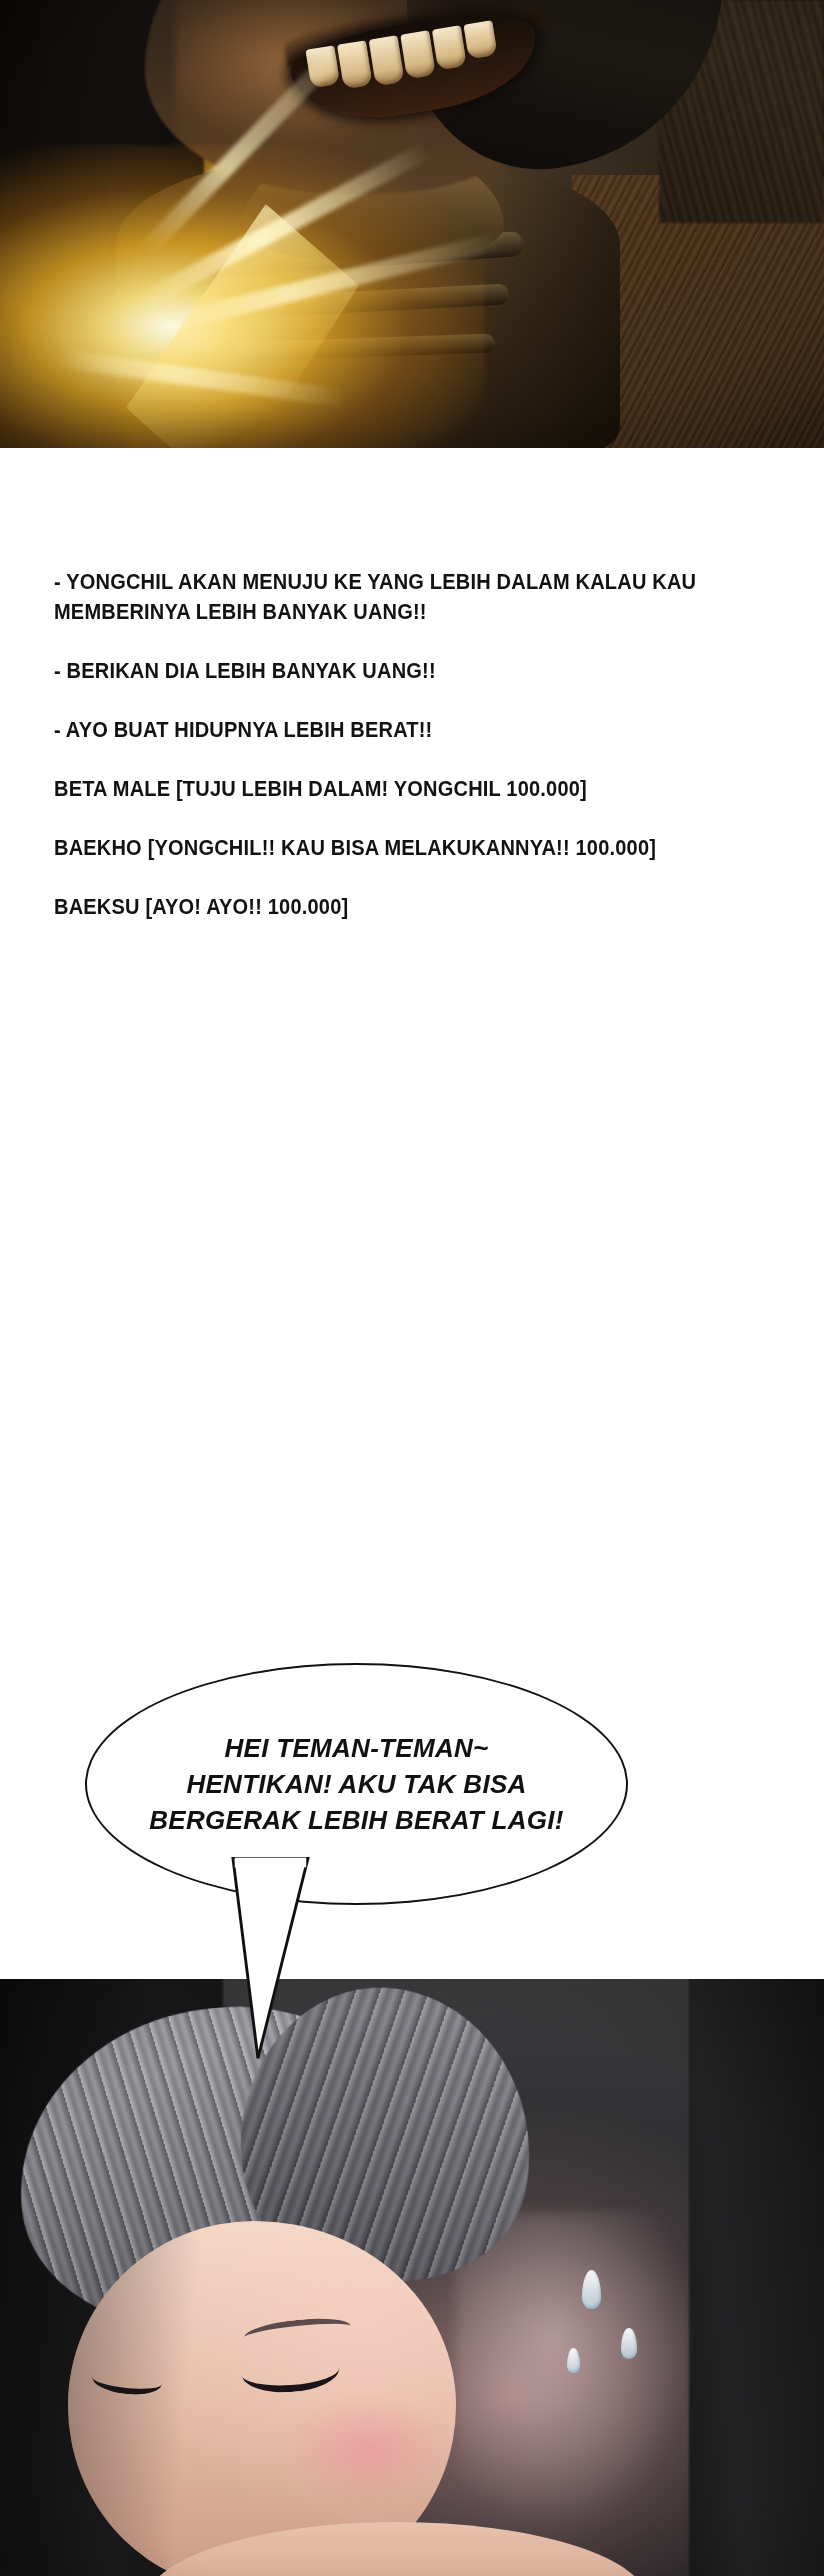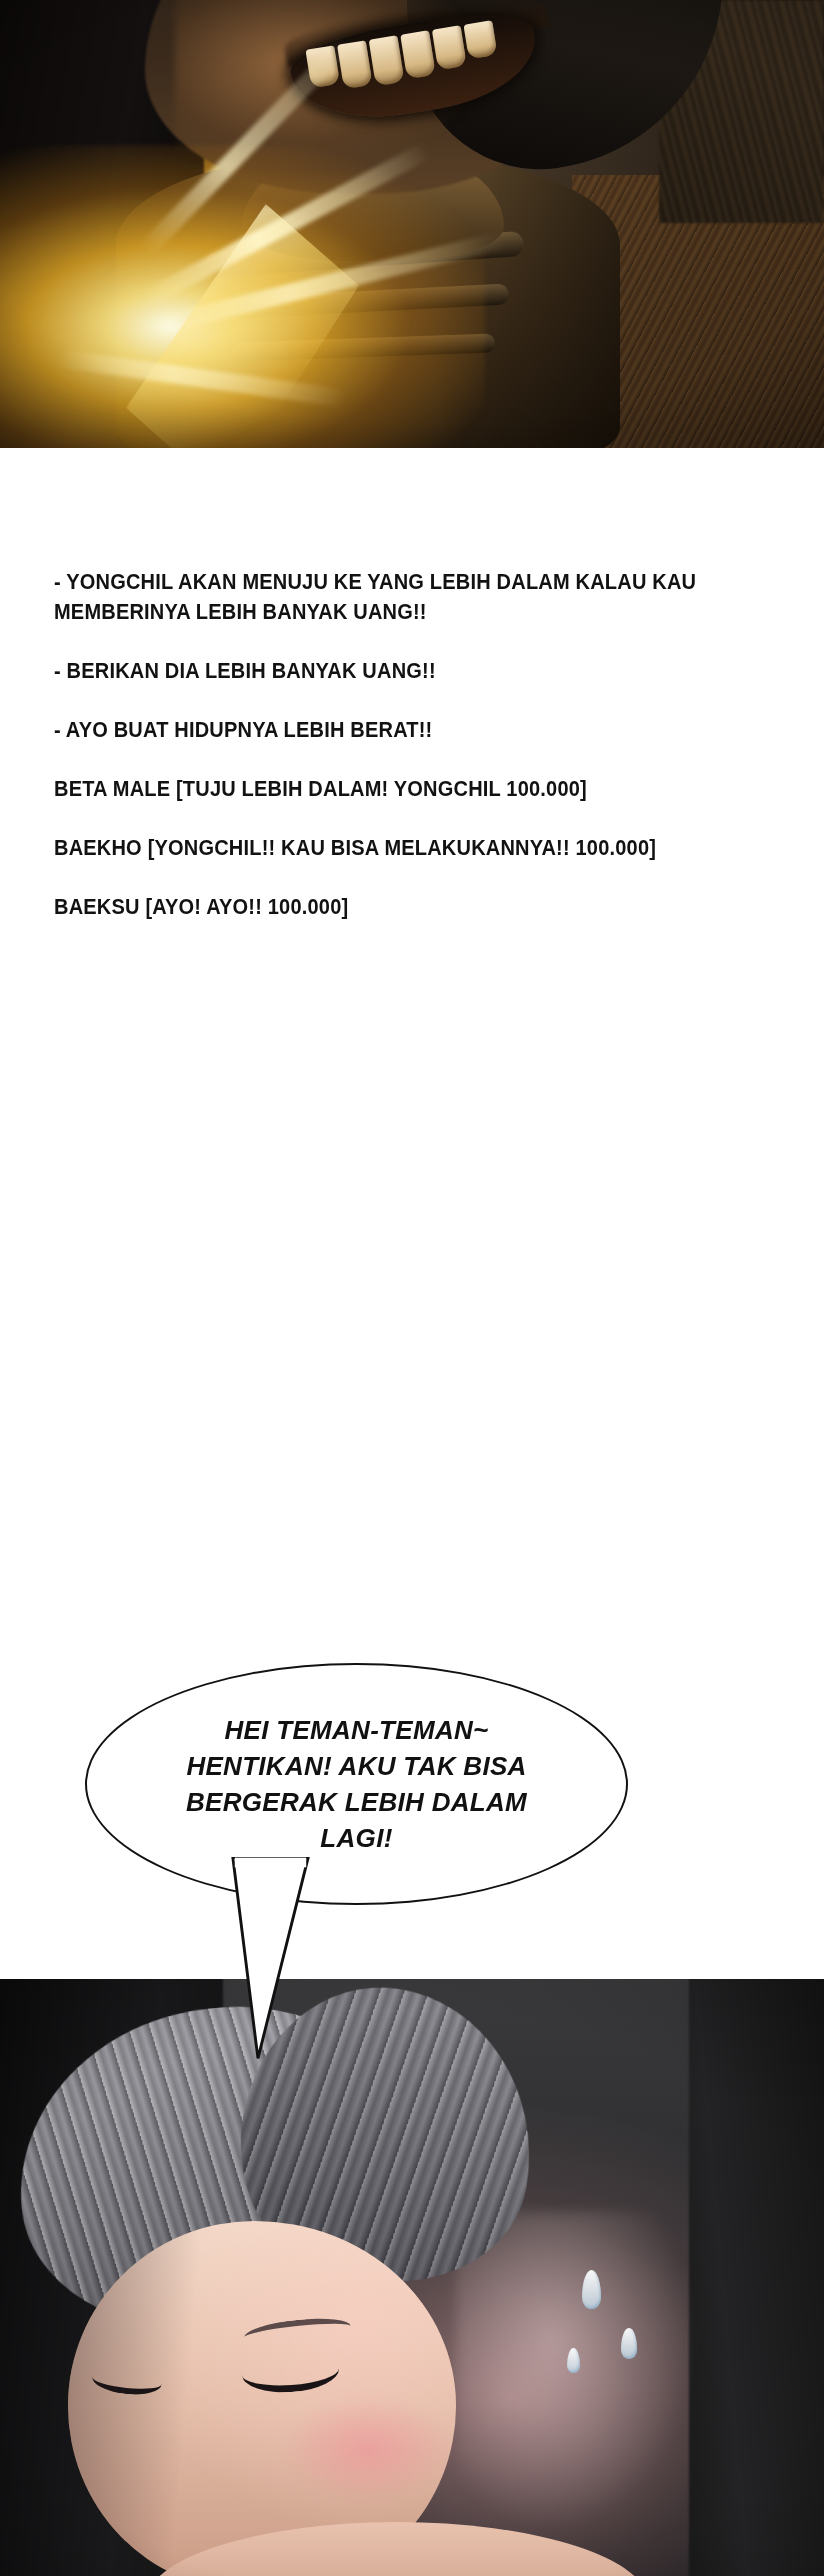--- a/index.html
+++ b/index.html
@@ -445,21 +445,21 @@
     <p class="comment-line">BAEKHO [YONGCHIL!! KAU BISA MELAKUKANNYA!! 100.000]</p>
     <p class="comment-line">BAEKSU [AYO! AYO!! 100.000]</p>
   </div>
 
   <div class="bubble-wrap">
     <svg class="bubble-tail" viewBox="0 0 86 210">
       <polygon points="4,0 82,0 30,208" fill="#ffffff" stroke="#111111" stroke-width="3"></polygon>
       <rect x="6" y="0" width="74" height="10" fill="#ffffff"></rect>
     </svg>
     <div class="bubble">
-      <div class="bubble-text">HEI TEMAN-TEMAN~ HENTIKAN! AKU TAK BISA BERGERAK LEBIH DALAM LAGI!</div>
+      <div class="bubble-text">HEI TEMAN-TEMAN~ HENTIKAN! AKU TAK BISA BERGERAK LEBIH BERAT LAGI!</div>
     </div>
   </div>
 
   <div class="panel-bottom">
     <div class="b-bg"></div>
     <div class="b-dark-left"></div>
     <div class="b-dark-right"></div>
     <div class="b-highlight"></div>
     <div class="b-hair"></div>
     <div class="b-hair2"></div>

